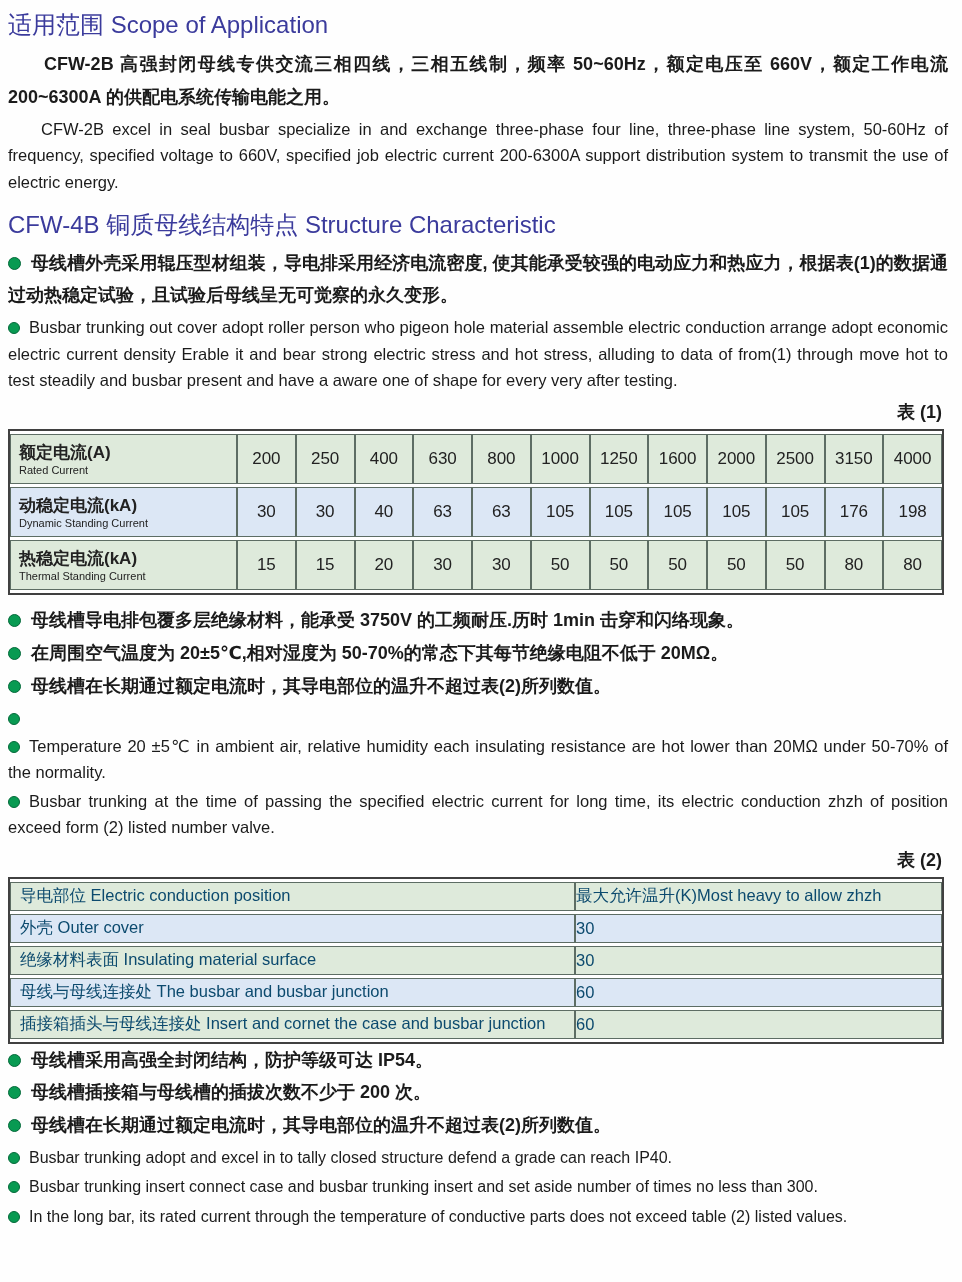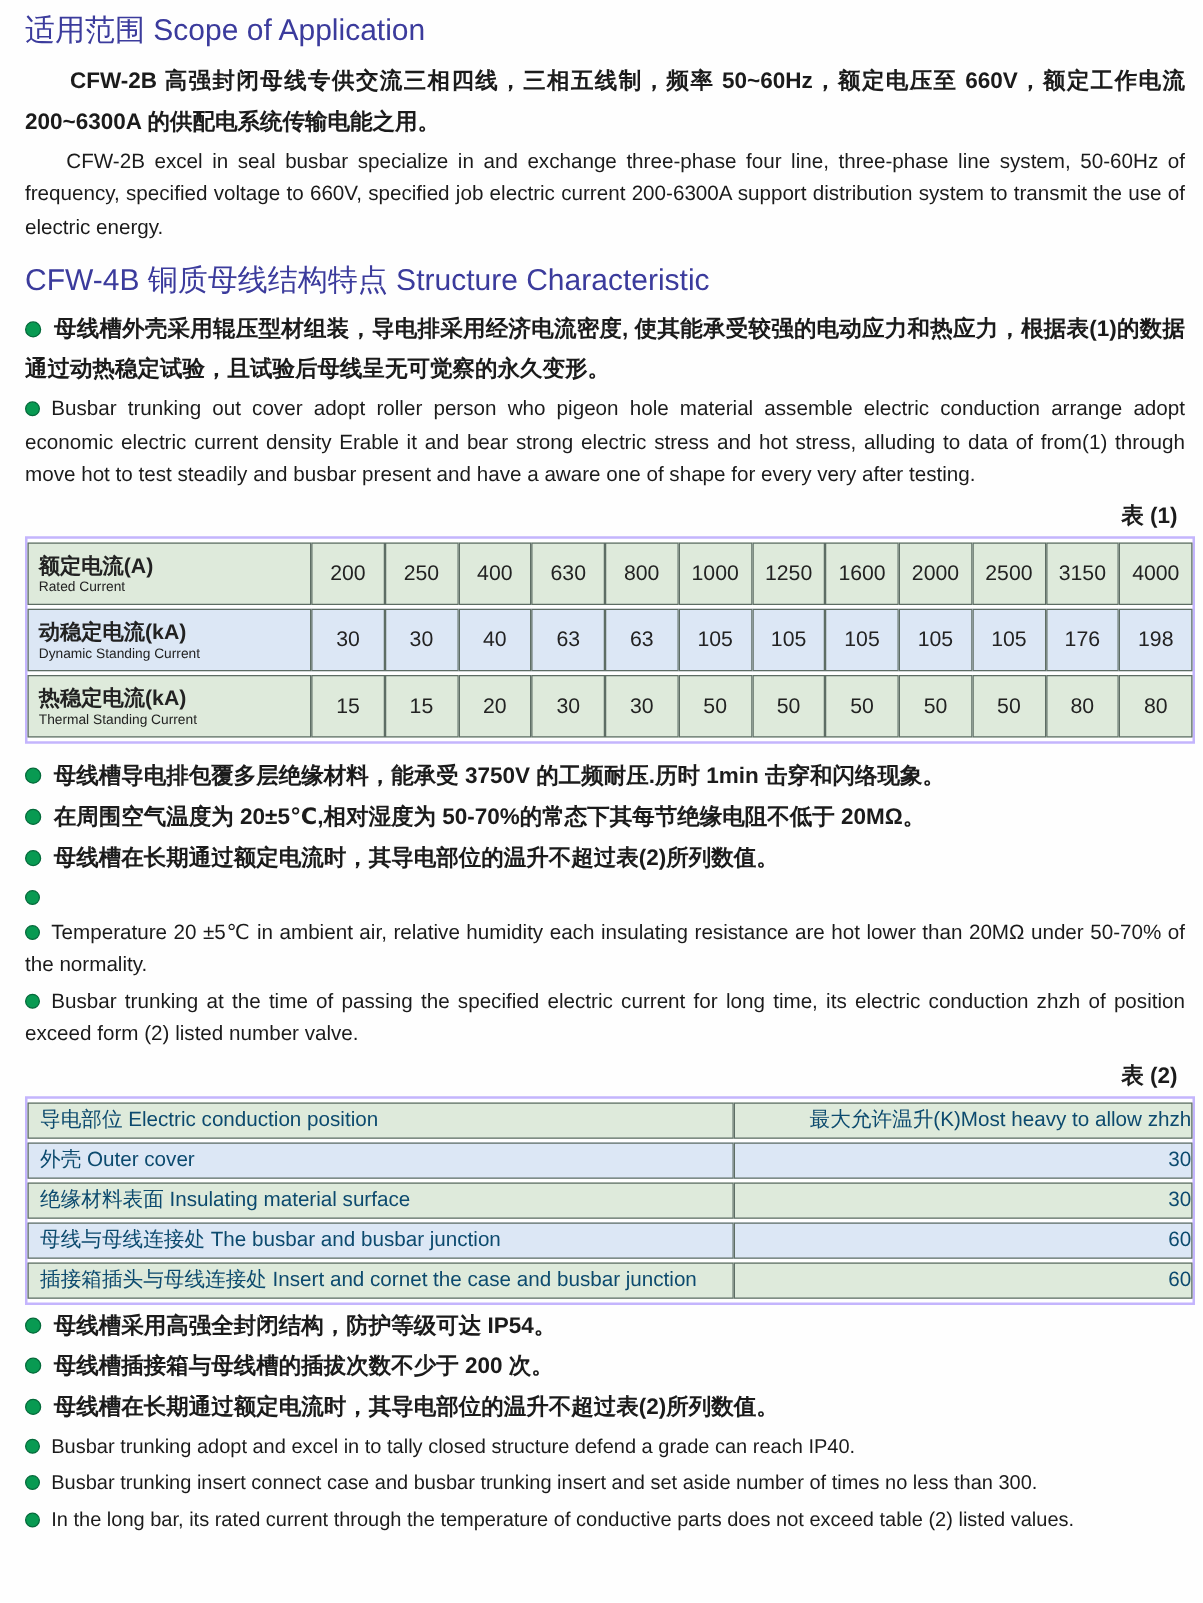--- a/index.html
+++ b/index.html
@@ -2,21 +2,21 @@
 <html><head>
 <meta charset="utf-8">
 <style>
   * { margin:0; padding:0; box-sizing:border-box; }
   html,body { width:962px; height:1282px; background:#ffffff; }
   body {
     font-family:"Liberation Sans","DejaVu Sans",sans-serif;
     color:#1b1b1b;
     -webkit-font-smoothing:antialiased;
   }
-  .page { width:962px; height:1282px; padding:10px 14px 0 20px; overflow:hidden; background:#fefefe; }
+  .page { width:962px; height:1282px; padding:10px 14px 0 8px; overflow:hidden; background:#fefefe; }
 
   .sec-title {
     color:#3b3b9c;
     font-size:24px;
     font-weight:500;
     line-height:1.25;
     margin-bottom:8px;
   }
   .sec-title.second { margin-top:14px; margin-bottom:7px; }
 
@@ -40,34 +40,34 @@
   .bullet.en .dot { width:12px; height:12px; margin-right:9px; }
   .bullet.small { font-size:16px; line-height:1.72; }
 
   .tbl-caption {
     text-align:right; font-size:18px; font-weight:bold;
     padding-right:6px; margin-top:7px; margin-bottom:5px;
   }
 
   table {
     border-collapse:separate; border-spacing:0 3px;
-    border:2px solid #c4b5fd; table-layout:fixed;
+    border:2px solid #404040; table-layout:fixed;
     background:#ffffff; width:936px;
   }
   td { border:1px solid #5d6d64; overflow:hidden; }
   .row-green td { background:#deeadb; }
   .row-blue  td { background:#dce7f5; }
 
   .t1 td { height:50px; text-align:center; font-size:17px; color:#222; }
   .t1 td.lbl { text-align:left; padding-left:8px; }
   .lbl-cn { font-weight:bold; font-size:17px; line-height:1.3; }
   .lbl-en { font-weight:400; font-size:11px; line-height:1.2; }
 
   .t2 td { height:29px; font-size:16.5px; padding-left:9px; color:#0c4a6e; }
-  .t2 td.val { text-align:right; padding-left:0; }
+  .t2 td.val { text-align:left; padding-left:0; }
 
   .bullets-mid { margin-top:9px; }
   .bullets-bottom { }
 </style>
 </head>
 <body>
 
 <div class="page">
 
   <div class="sec-title">适用范围 Scope of Application</div>

